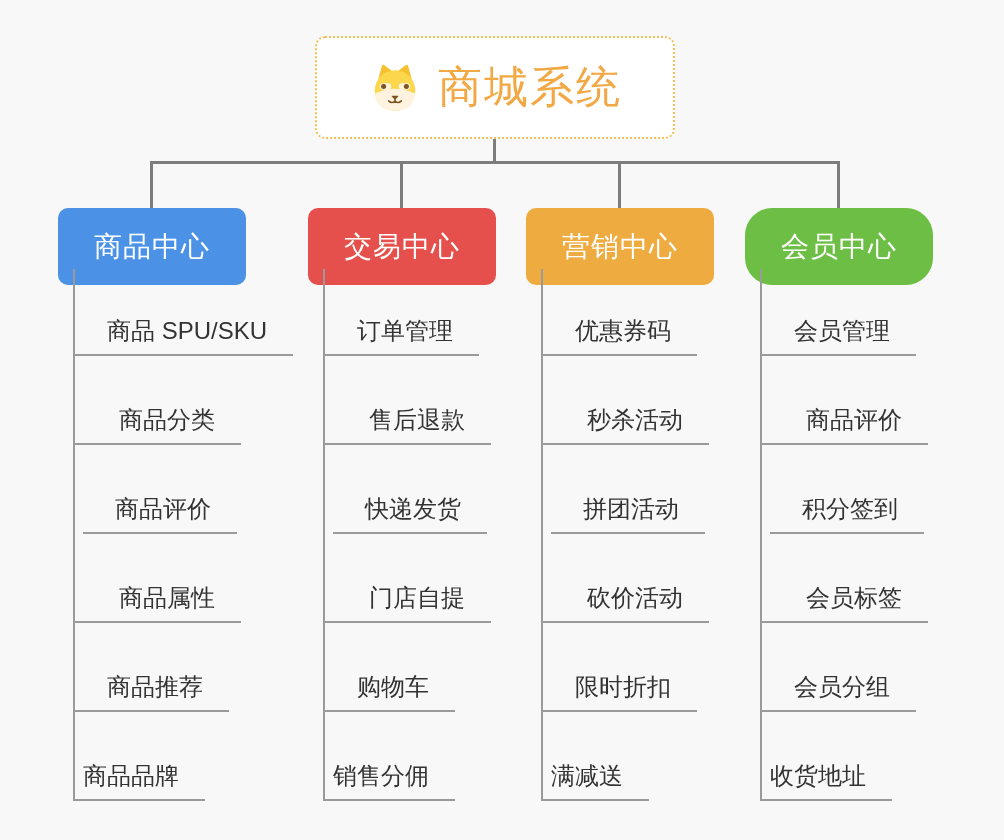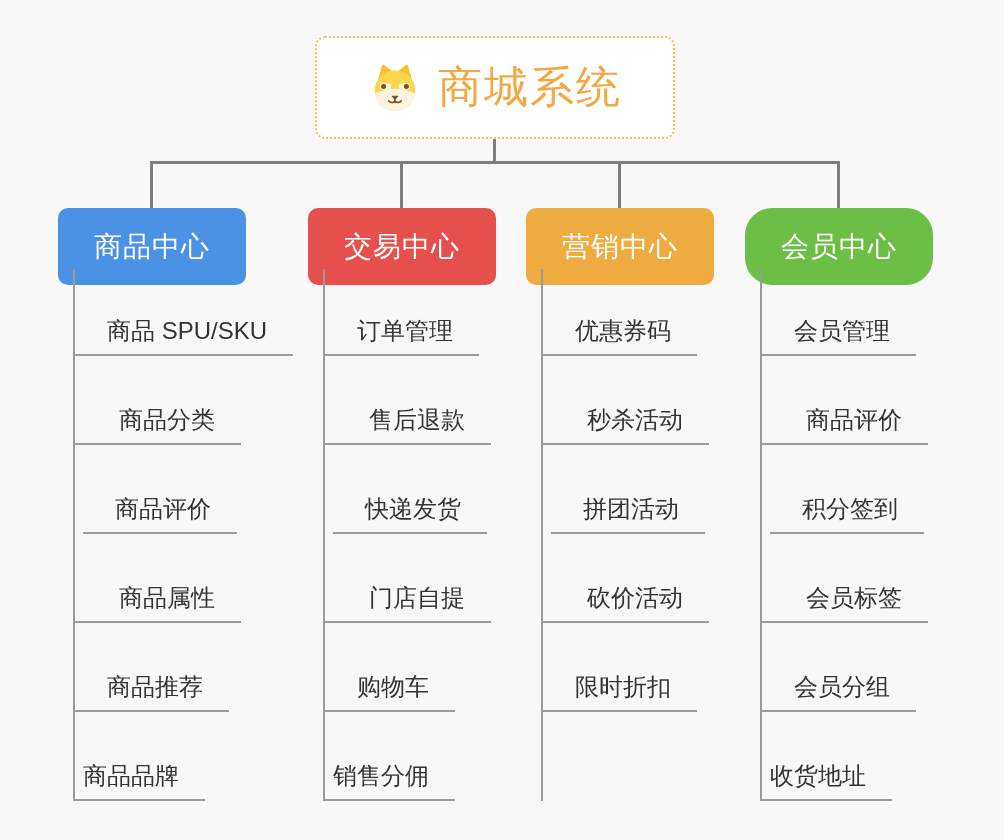--- a/index.html
+++ b/index.html
@@ -130,20 +130,21 @@
     <div class="item">购物车</div>
     <div class="item">销售分佣</div>
   </div>
 
   <div class="col col-3">
     <div class="item">优惠券码</div>
     <div class="item">秒杀活动</div>
     <div class="item">拼团活动</div>
     <div class="item">砍价活动</div>
     <div class="item">限时折扣</div>
+    <div class="item">满减送</div>
   </div>
 
   <div class="col col-4">
     <div class="item">会员管理</div>
     <div class="item">商品评价</div>
     <div class="item">积分签到</div>
     <div class="item">会员标签</div>
     <div class="item">会员分组</div>
     <div class="item">收货地址</div>
   </div>

